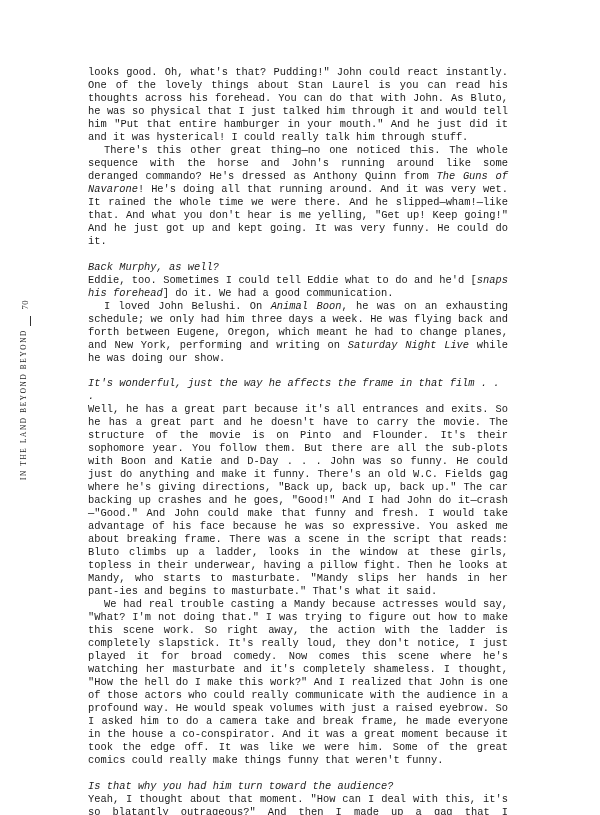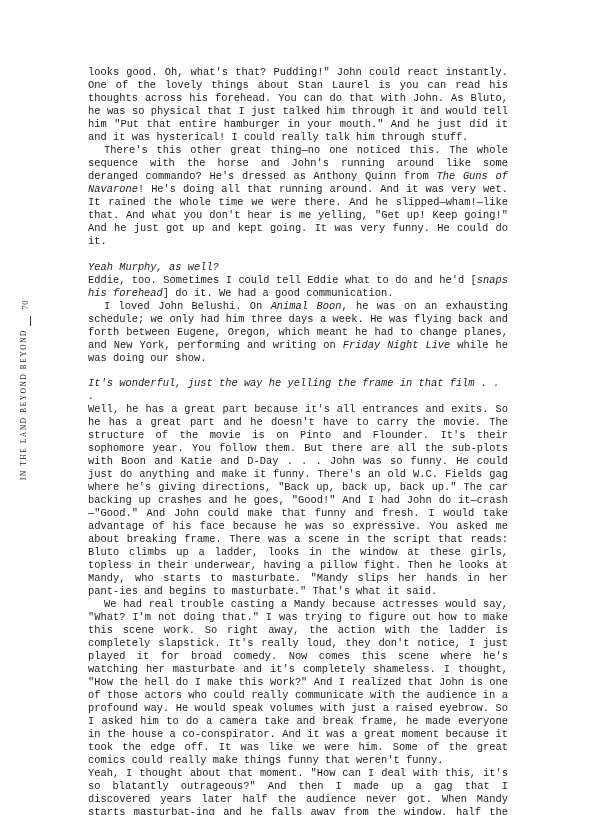--- a/index.html
+++ b/index.html
@@ -88,22 +88,23 @@
   <div class="margin-note">
     <div class="folio">70</div>
     <div class="rule"></div>
     <div class="running-head">IN THE LAND BEYOND BEYOND</div>
   </div>
 
   <div class="text-block">
 
   <p>looks good. Oh, what's that? Pudding!" John could react instantly. One of the lovely things about Stan Laurel is you can read his thoughts across his forehead. You can do that with John. As Bluto, he was so physical that I just talked him through it and would tell him "Put that entire hamburger in your mouth." And he just did it and it was hysterical! I could really talk him through stuff.</p>
       <p class="indent">There's this other great thing—no one noticed this. The whole sequence with the horse and John's running around like some deranged commando? He's dressed as Anthony Quinn from <i>The Guns of Navarone</i>! He's doing all that running around. And it was very wet. It rained the whole time we were there. And he slipped—wham!—like that. And what you don't hear is me yelling, "Get up! Keep going!" And he just got up and kept going. It was very funny. He could do it.</p>
-      <p class="q">Yeah Murphy, as well?</p>
+      <p class="q">Back Murphy, as well?</p>
       <p class="after-q">Eddie, too. Sometimes I could tell Eddie what to do and he'd [<i>snaps his forehead</i>] do it. We had a good communication.</p>
-      <p class="indent">I loved John Belushi. On <i>Animal Boon</i>, he was on an exhausting schedule; we only had him three days a week. He was flying back and forth between Eugene, Oregon, which meant he had to change planes, and New York, performing and writing on <i>Friday Night Live</i> while he was doing our show.</p>
-      <p class="q">It's wonderful, just the way he yelling the frame in that film . . .</p>
+      <p class="indent">I loved John Belushi. On <i>Animal Boon</i>, he was on an exhausting schedule; we only had him three days a week. He was flying back and forth between Eugene, Oregon, which meant he had to change planes, and New York, performing and writing on <i>Saturday Night Live</i> while he was doing our show.</p>
+      <p class="q">It's wonderful, just the way he affects the frame in that film . . .</p>
       <p class="after-q">Well, he has a great part because it's all entrances and exits. So he has a great part and he doesn't have to carry the movie. The structure of the movie is on Pinto and Flounder. It's their sophomore year. You follow them. But there are all the sub-plots with Boon and Katie and D-Day . . . John was so funny. He could just do anything and make it funny. There's an old W.C. Fields gag where he's giving directions, "Back up, back up, back up." The car backing up crashes and he goes, "Good!" And I had John do it—crash—"Good." And John could make that funny and fresh. I would take advantage of his face because he was so expressive. You asked me about breaking frame. There was a scene in the script that reads: Bluto climbs up a ladder, looks in the window at these girls, topless in their underwear, having a pillow fight. Then he looks at Mandy, who starts to masturbate. "Mandy slips her hands in her pant-ies and begins to masturbate." That's what it said.</p>
       <p class="indent">We had real trouble casting a Mandy because actresses would say, "What? I'm not doing that." I was trying to figure out how to make this scene work. So right away, the action with the ladder is completely slapstick. It's really loud, they don't notice, I just played it for broad comedy. Now comes this scene where he's watching her masturbate and it's completely shameless. I thought, "How the hell do I make this work?" And I realized that John is one of those actors who could really communicate with the audience in a profound way. He would speak volumes with just a raised eyebrow. So I asked him to do a camera take and break frame, he made everyone in the house a co-conspirator. And it was a great moment because it took the edge off. It was like we were him. Some of the great comics could really make things funny that weren't funny.</p>
+      <p class="q">Is that why you had him turn toward the audience?</p>
       <p class="after-q">Yeah, I thought about that moment. "How can I deal with this, it's so blatantly outrageous?" And then I made up a gag that I discovered years later half the audience never got. When Mandy starts masturbat-ing and he falls away from the window, half the audience never understood that it was his erection pushing him away from the building. Bluto gets a hard-on and it pushes him away. I learned that the joke didn't work for much of the audience only years later, because they were always laughing anyway.</p>
     </div>
 
 </div>
 
 </body></html>

